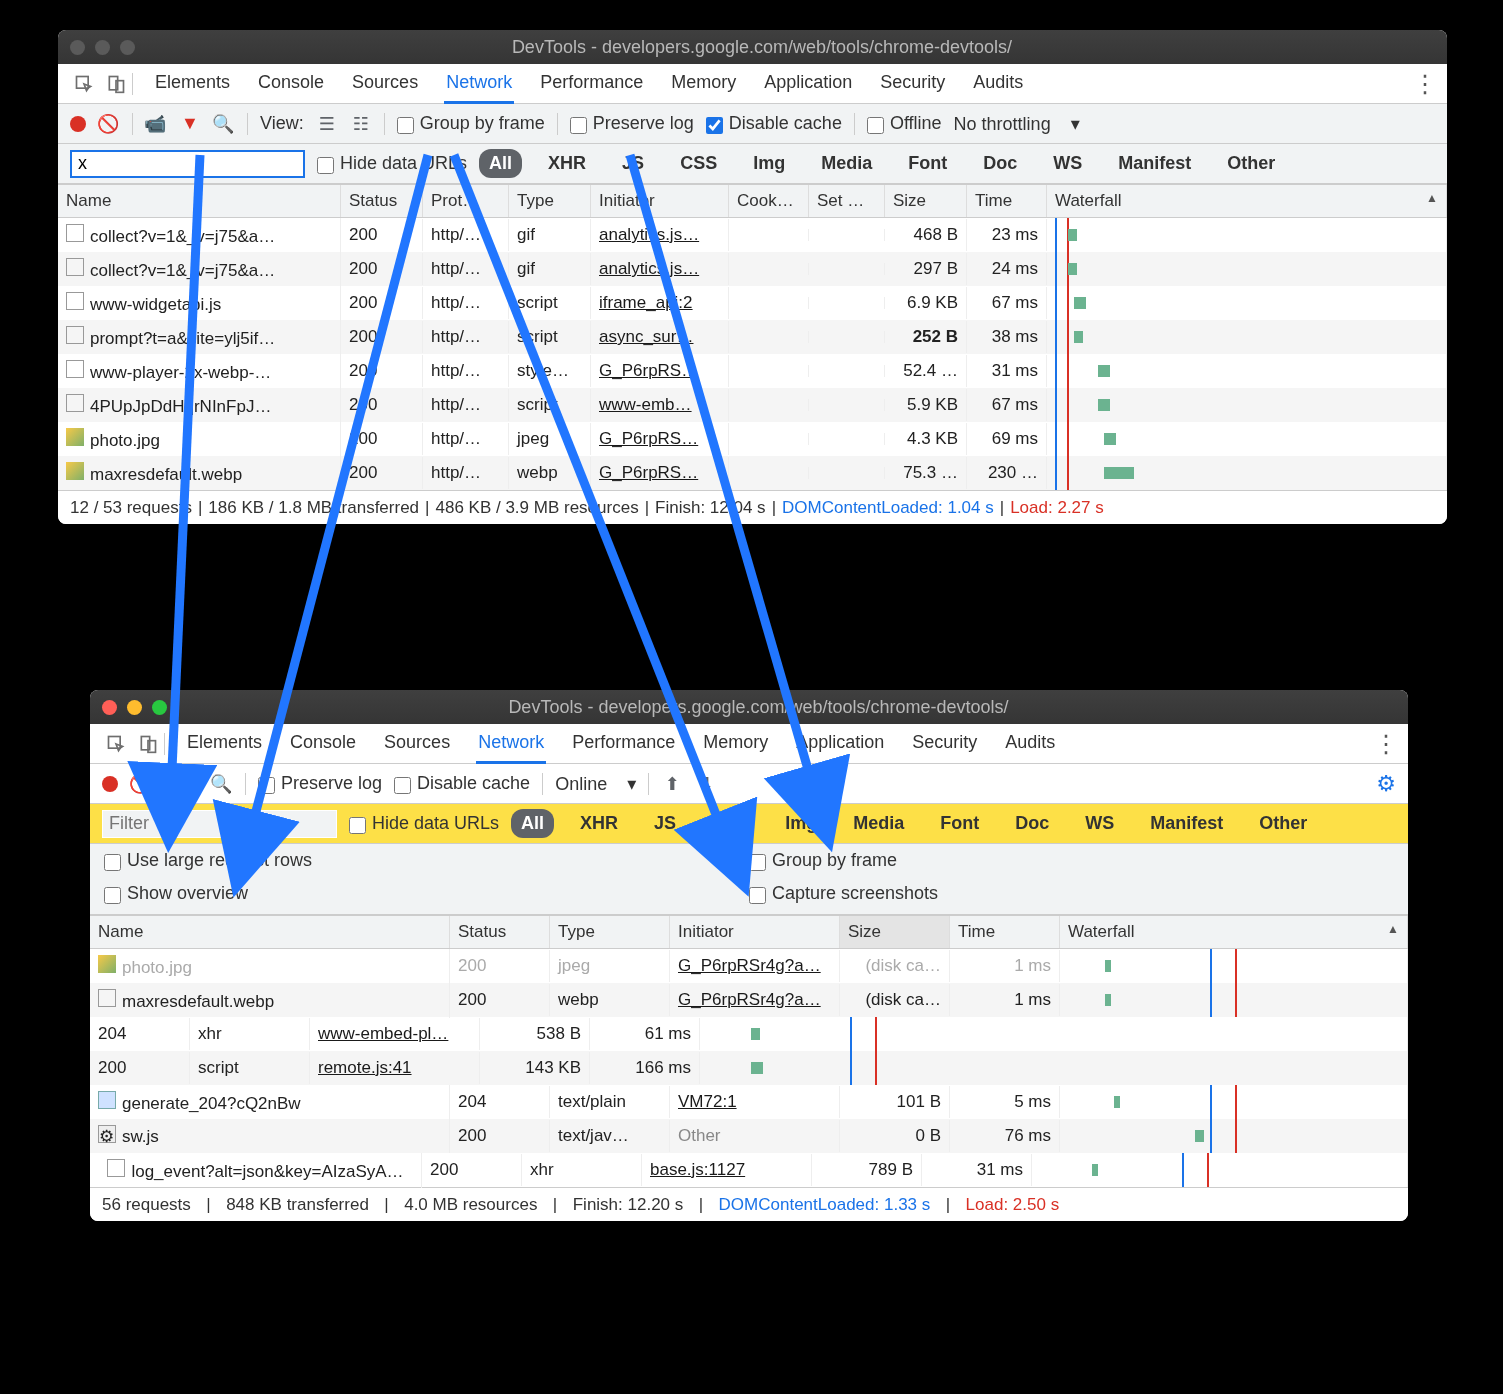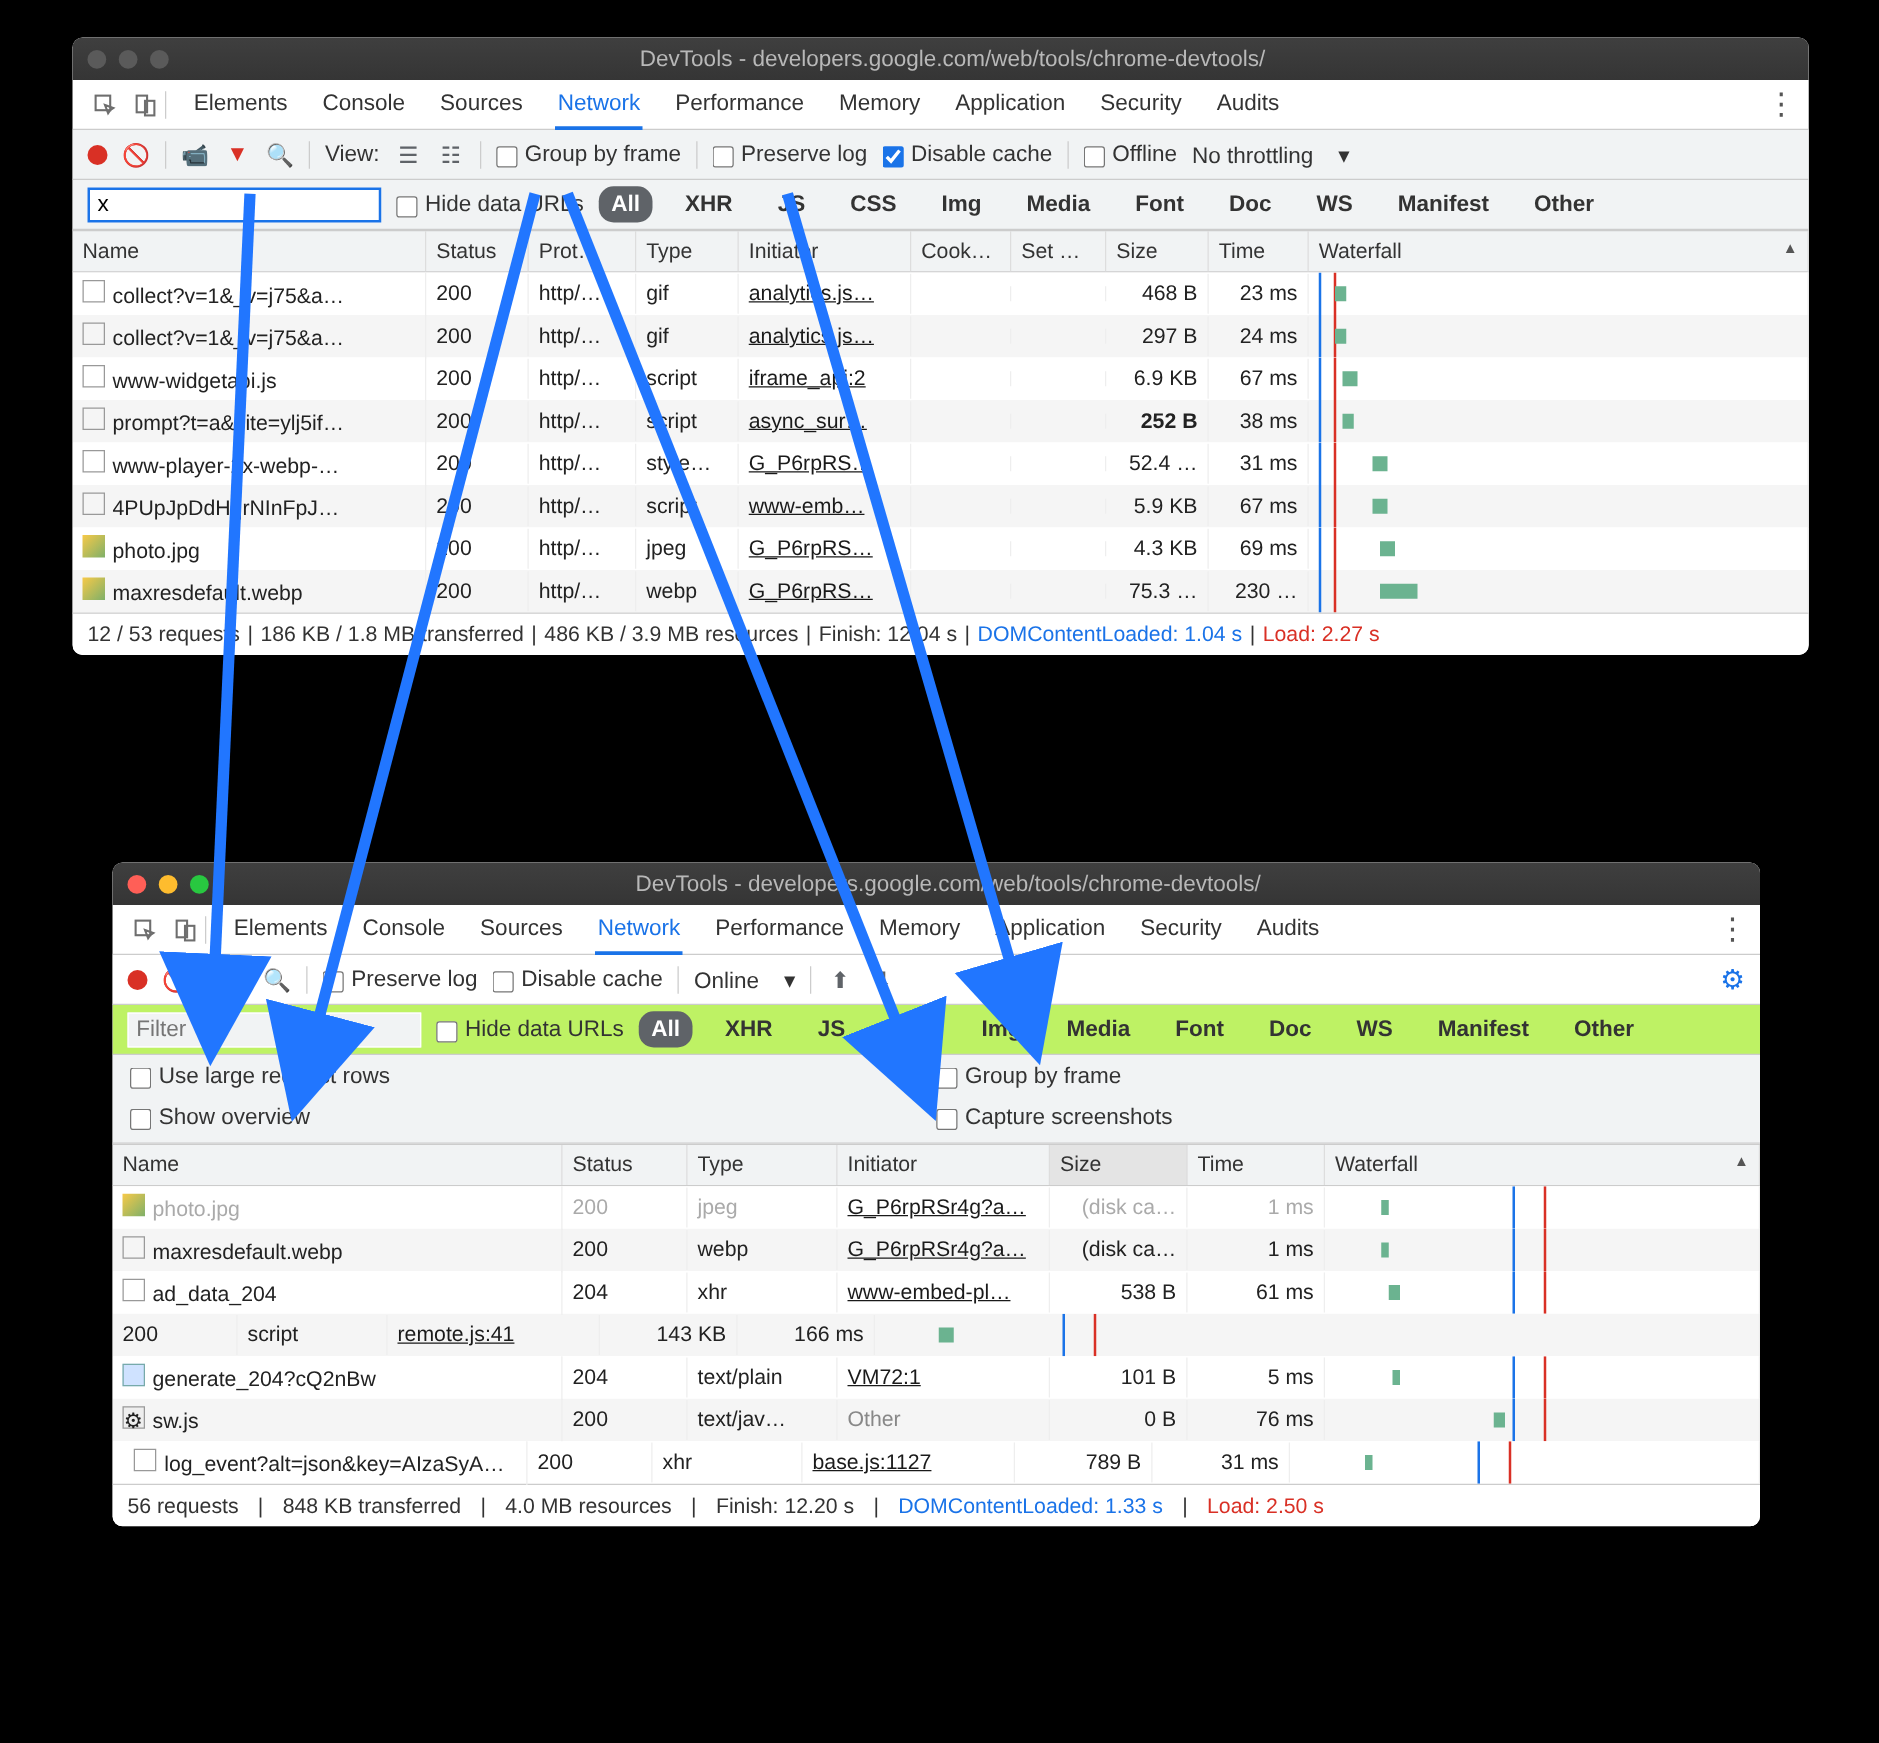--- a/index.html
+++ b/index.html
@@ -328,21 +328,21 @@
         <input type="checkbox" style="">
         <span>Disable cache</span>
       </label>
     <span class="sep"></span>
     <span><span>Online</span>&nbsp;&nbsp;&nbsp;&nbsp;▾</span>
     <span class="sep"></span>
     <span class="iconbtn">⬆</span>
     <span class="iconbtn">⬇</span>
     <span class="gear">⚙</span>
   </div>
-  <div class="filterbar" style="background:#bef264;">
+  <div class="filterbar" style="background:#fde047;">
     <input class="txt plain" placeholder="Filter" style="">
     <label class="check">
         <input type="checkbox" style="">
         <span>Hide data URLs</span>
       </label>
     <div id="w2types" style="display:flex; gap:16px;">
         <span class="pill active">All</span>
         <span class="pill">XHR</span>
         <span class="pill">JS</span>
         <span class="pill">CSS</span>
@@ -403,21 +403,20 @@
         <div class="col" style="width: 170px;"><span class="initlink">G_P6rpRSr4g?a…</span></div>
         <div class="col num" style="width: 110px;">(disk ca…</div>
         <div class="col num" style="width: 110px;">1 ms</div>
         <div class="col wfcell" style="flex: 1 1 0%;">
           <div class="wfline" style="left:150px;background:#1a73e8"></div>
           <div class="wfline" style="left:175px;background:#d93025"></div>
           <div class="wfbar" style="left:45px;width:6px"></div>
         </div>
       </div>
       <div class="row">
-        <div class="col" style="width: 360px;"><span class="fico" style=""></span>ad_data_204</div>
         <div class="col" style="width: 100px;">204</div>
         <div class="col" style="width: 120px;">xhr</div>
         <div class="col" style="width: 170px;"><span class="initlink">www-embed-pl…</span></div>
         <div class="col num" style="width: 110px;">538 B</div>
         <div class="col num" style="width: 110px;">61 ms</div>
         <div class="col wfcell" style="flex: 1 1 0%;">
           <div class="wfline" style="left:150px;background:#1a73e8"></div>
           <div class="wfline" style="left:175px;background:#d93025"></div>
           <div class="wfbar" style="left:51px;width:9px"></div>
         </div>

